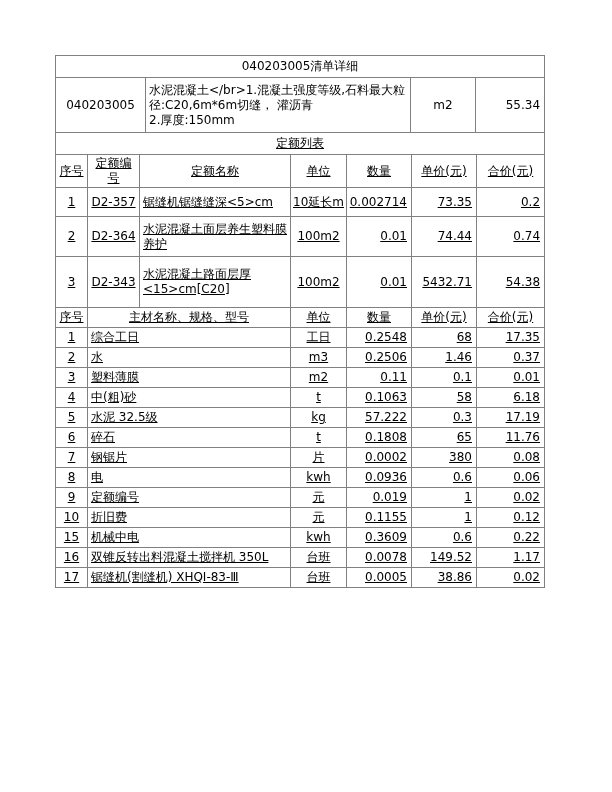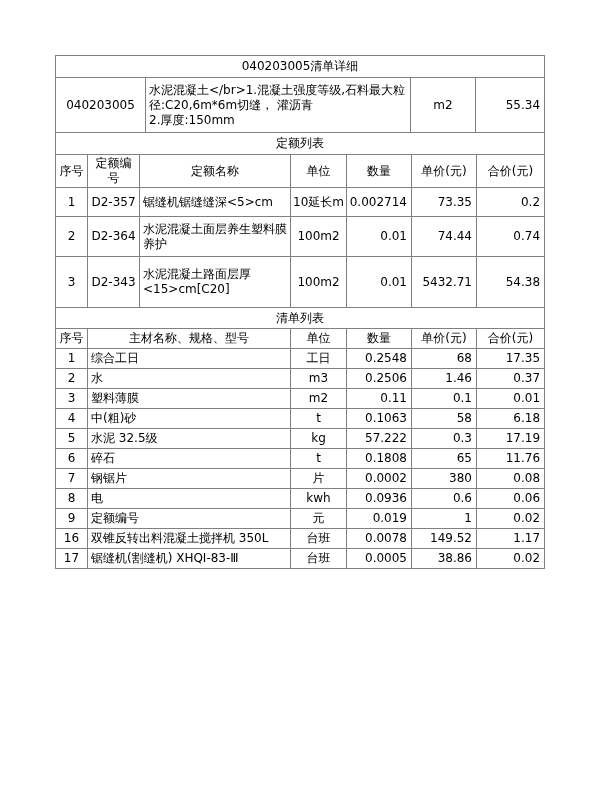--- a/index.html
+++ b/index.html
@@ -13,21 +13,21 @@
   .page {
     position: absolute;
     left: 55px; top: 55px;
     width: 489px;
   }
   table {
     border-collapse: collapse;
     table-layout: fixed;
     width: 489px;
   }
-  table + table { margin-top: -1px; }
+  table + table { margin-top: -1px; text-decoration: underline; }
   td {
     border: 1px solid #808080;
     vertical-align: middle;
     overflow: hidden;
     line-height: 1.25;
     padding: 1px 2px;
   }
   .center { text-align: center; }
   .num    { text-align: right; padding-right: 4px; }
   .name   { text-align: left; padding-left: 3px; padding-right: 2px; }
@@ -139,23 +139,20 @@
   <table class="t-material">
     <colgroup>
       <col style="width:32px">
         <col style="width:203px">
         <col style="width:56px">
       <col style="width:65px">
         <col style="width:65px">
         <col style="width:68px">
     </colgroup>
     <thead>
-      <tr class="title-row">
-        <td colspan="6" class="center">清单列表</td>
-      </tr>
       <tr class="header-row">
         <td class="center">序号</td>
         <td class="center">主材名称、规格、型号</td>
         <td class="center">单位</td>
         <td class="center">数量</td>
         <td class="center">单价(元)</td>
         <td class="center">合价(元)</td>
       </tr>
     </thead>
     <tbody>
@@ -234,25 +231,41 @@
 
         <tr>
           <td class="center">9</td>
           <td class="name">定额编号</td>
           <td class="center">元</td>
           <td class="num">0.019</td>
           <td class="num">1</td>
           <td class="num">0.02</td>
         </tr>
 
-
-
-
-
-
+        <tr>
+          <td class="center">10</td>
+          <td class="name">折旧费</td>
+          <td class="center">元</td>
+          <td class="num">0.1155</td>
+          <td class="num">1</td>
+          <td class="num">0.12</td>
+        </tr>
+
+
+
+
+
+        <tr>
+          <td class="center">15</td>
+          <td class="name">机械中电</td>
+          <td class="center">kwh</td>
+          <td class="num">0.3609</td>
+          <td class="num">0.6</td>
+          <td class="num">0.22</td>
+        </tr>
 
         <tr>
           <td class="center">16</td>
           <td class="name">双锥反转出料混凝土搅拌机 350L</td>
           <td class="center">台班</td>
           <td class="num">0.0078</td>
           <td class="num">149.52</td>
           <td class="num">1.17</td>
         </tr>
 

